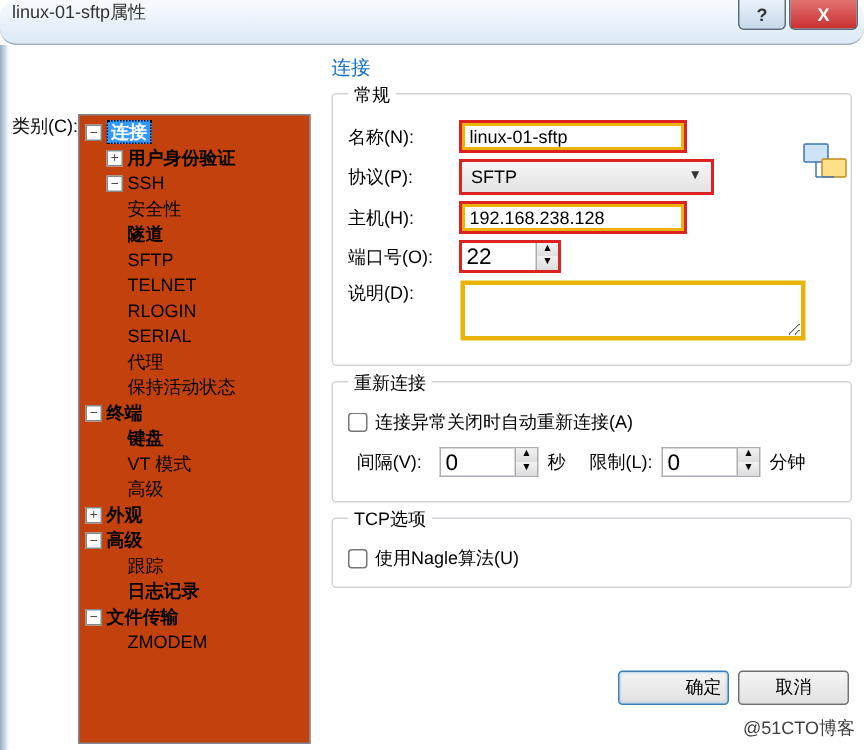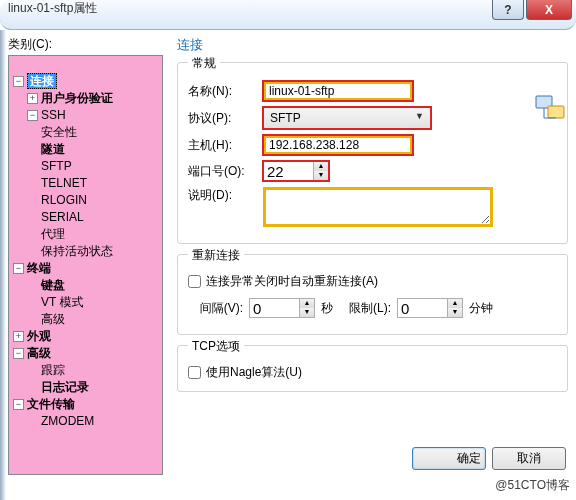--- a/index.html
+++ b/index.html
@@ -7,21 +7,21 @@
 
 .titlebar { height: 30px; background: linear-gradient(#f7fbff, #dce9f7); border-bottom: 1px solid #a0b0c0; display: flex; align-items: flex-start; padding-left: 8px; position: relative; border-radius: 11px; }
 .titlebar .title { color: #333; }
 .titlebar .btns { position: absolute; right: 4px; top: 0; display: flex; gap: 0; }
 .tbtn { width: 32px; height: 20px; border: 1px solid #5a6b7c; border-top: none; display: flex; align-items: center; justify-content: center; font-size: 12px; font-weight: bold; color: #333; background: linear-gradient(#eaf2fb,#c8d8ea); border-radius: 0 0 4px 4px; margin-left: 2px; }
 .tbtn.close { background: linear-gradient(#e57373,#c93030); color: #fff; width: 46px; }
 
 .content { display: flex; height: calc(100% - 30px); padding: 6px 8px 8px 8px; }
 
 .cat-label { margin-bottom: 2px; }
-.tree-panel { width: 155px; border: 1px solid #828790; background: #f9a8d4; height: 420px; overflow: hidden; padding: 17px 2px; }
+.tree-panel { width: 155px; border: 1px solid #828790; background: #c2410c; height: 420px; overflow: hidden; padding: 3px 2px; }
 .tree ul { list-style: none; padding-left: 14px; }
 .tree > ul { padding-left: 2px; }
 .tree li { line-height: 17px; white-space: nowrap; color: #000; }
 .tree .toggle { display: inline-block; width: 11px; height: 11px; border: 1px solid #888; font-size: 9px; line-height: 9px; text-align: center; margin-right: 3px; background: #fff; color: #444; vertical-align: middle; }
 .tree .spacer { display: inline-block; width: 14px; }
 .tree .sel { background: #3399ff; color: #fff; padding: 0 2px; border: 1px dotted #000; }
 .tree .bold { font-weight: bold; }
 
 .form-panel { flex: 1; padding-left: 14px; position: relative; }
 .form-panel h3 { color: #1570c3; font-weight: normal; font-size: 13px; margin-bottom: 8px; }
@@ -56,21 +56,21 @@
 <div class="titlebar">
   <span class="title">linux-01-sftp属性</span>
   <div class="btns">
     <div class="tbtn">?</div>
     <div class="tbtn close">X</div>
   </div>
 </div>
 <div class="left-edge"></div>
 
 <div class="content">
-  <div style="display:flex;flex-direction:column;">
+  <div style="display:flex;flex-direction:row;margin-top:40px;">
     <div class="cat-label">类别(C):</div>
     <div class="tree-panel">
       <div class="tree">
         <ul>
           <li><span class="toggle">−</span><span class="sel bold">连接</span>
             <ul>
               <li><span class="toggle">+</span><span class="bold">用户身份验证</span></li>
               <li><span class="toggle">−</span><span>SSH</span>
                 <ul>
                   <li><span>安全性</span></li>
@@ -149,21 +149,21 @@
       </div>
     </div>
 
     <div class="group">
       <span class="legend">重新连接</span>
       <div class="chk" style="margin-bottom:8px;">
         <input type="checkbox" style="">
         <span>连接异常关闭时自动重新连接(A)</span>
       </div>
       <div class="row" style="gap:6px;">
-        <span style="width:55px;text-align:right">间隔(V):</span>
+        <span style="width:55px;text-align:center">间隔(V):</span>
         <span class="spin">
           <input value="0" style="">
           <span class="sbtns">
               <span class="sb">▲</span>
               <span class="sb">▼</span>
             </span>
         </span>
         <span>秒</span>
         <span style="margin-left:10px">限制(L):</span>
         <span class="spin">

